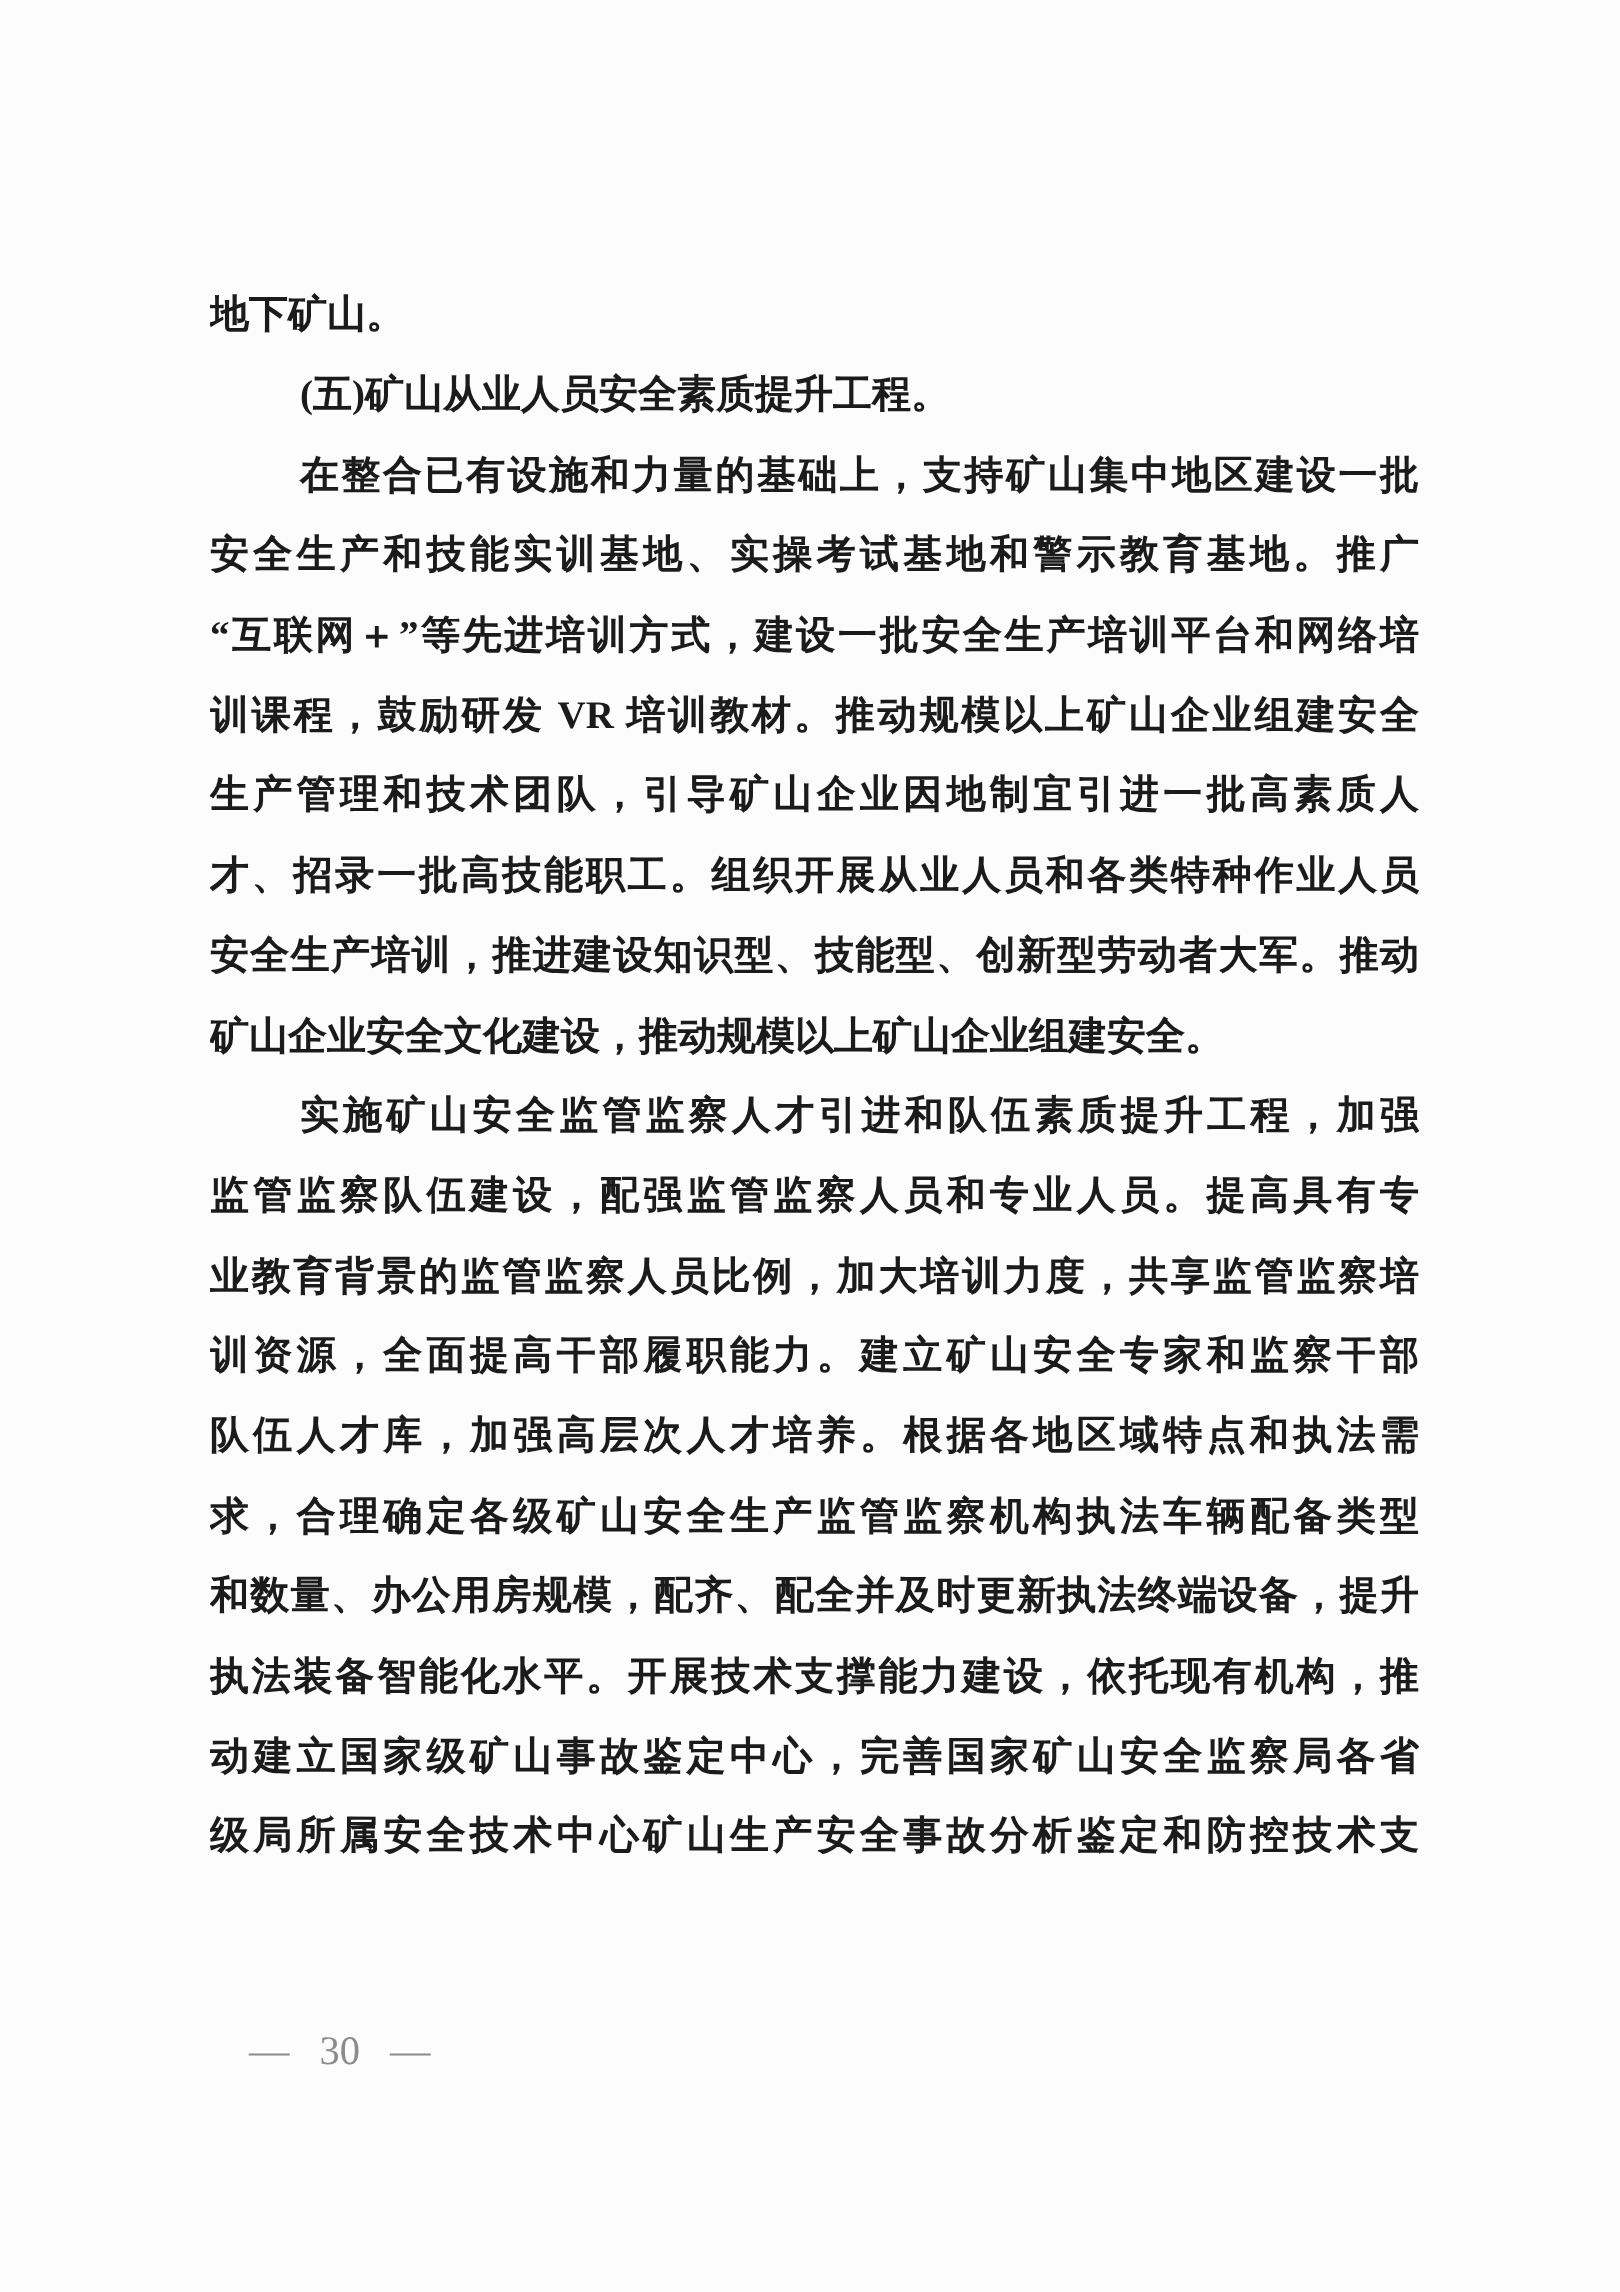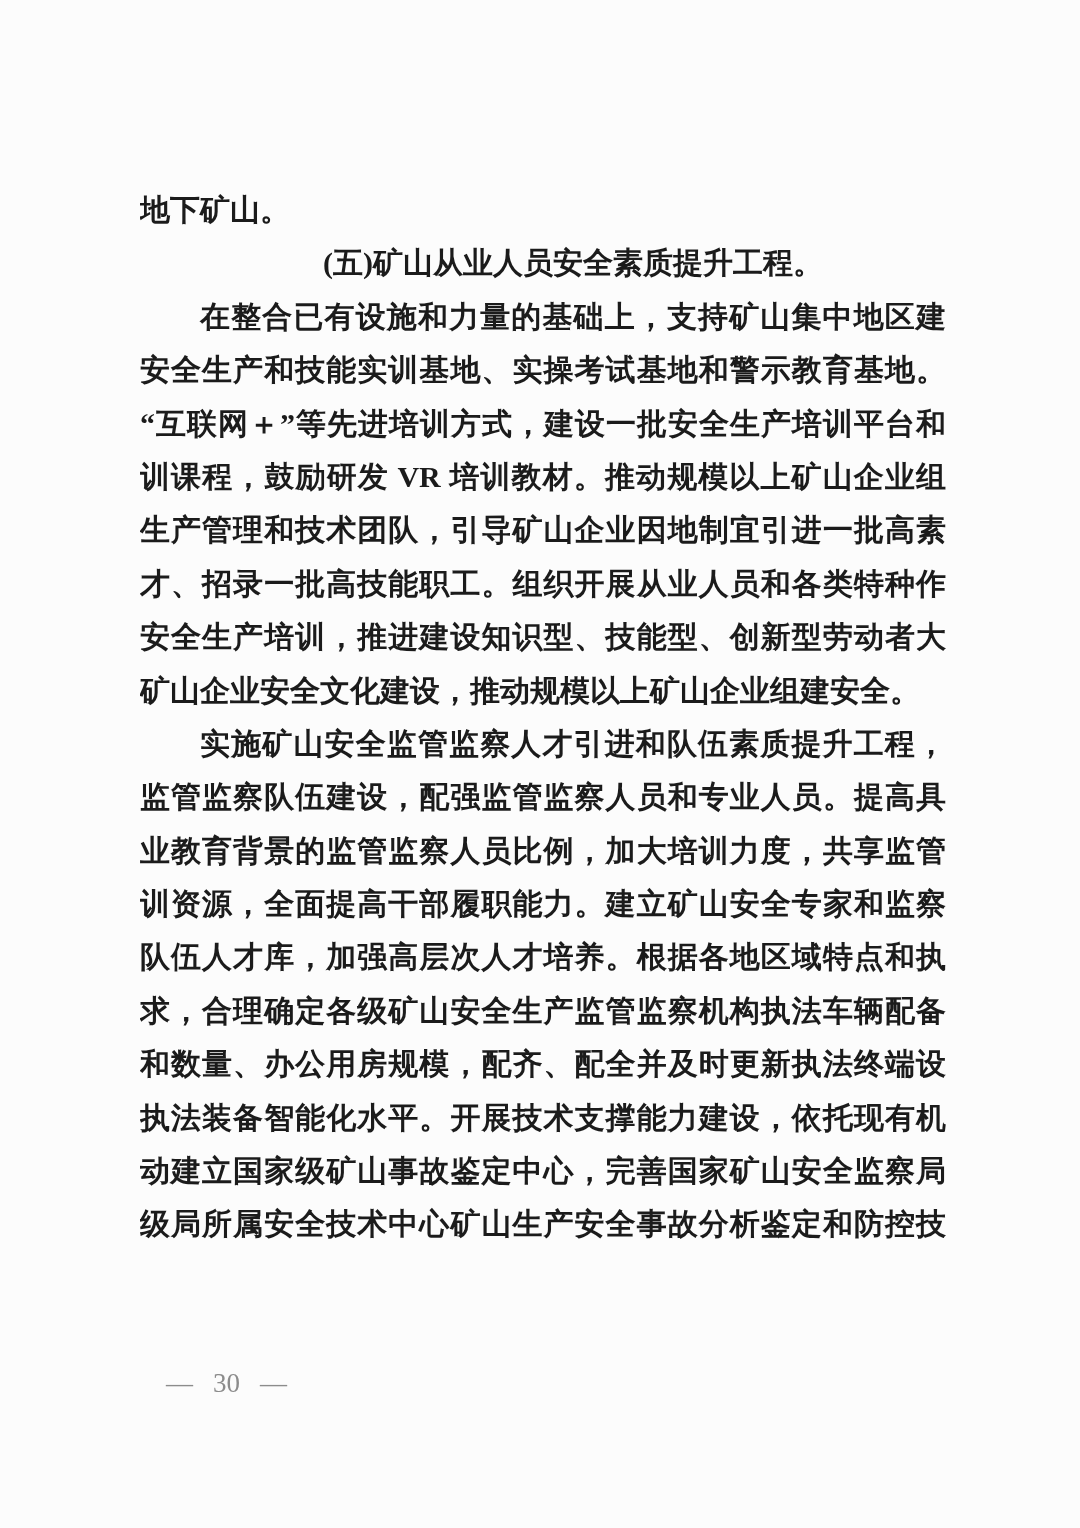--- a/index.html
+++ b/index.html
@@ -15,21 +15,21 @@
     background: #fcfcfc;
     overflow: hidden;
     font-family: "Liberation Serif", "DejaVu Serif", serif;
   }
   .body-text {
     position: absolute;
     left: 140px;
     top: 183px;
     width: 806px;
     color: #1b1b1b;
-    font-size: 30px;
+    font-size: 26px;
     font-weight: 600;
   }
   .line {
     height: 53.4px;
     line-height: 53.4px;
     overflow: hidden;
   }
   
   .line.j {
     text-align: justify;
@@ -38,41 +38,41 @@
   
   .line.i {
     text-align: justify;
     text-align-last: justify;
     text-indent: 60px;
   }
   
   .line.h {
     font-weight: 800;
     text-indent: 60px;
-    text-align: center;
+    text-align: left;
   }
   
   .line.l {
     text-align: left;
   }
   .footer {
     position: absolute;
     left: 166px;
     top: 1352px;
     color: #8c8c8c;
     font-size: 27px;
     font-weight: 400;
     display: flex;
     align-items: center;
   }
   .footer .dash {
     letter-spacing: 0;
   }
   .footer .num {
-    margin: 16px 20px;
+    margin: 0 20px;
   }
 </style>
 </head>
 <body>
 
 <div class="page">
 
   <div class="body-text">
       <div class="line l">地下矿山。</div>
       <div class="line h">(五)矿山从业人员安全素质提升工程。</div>

